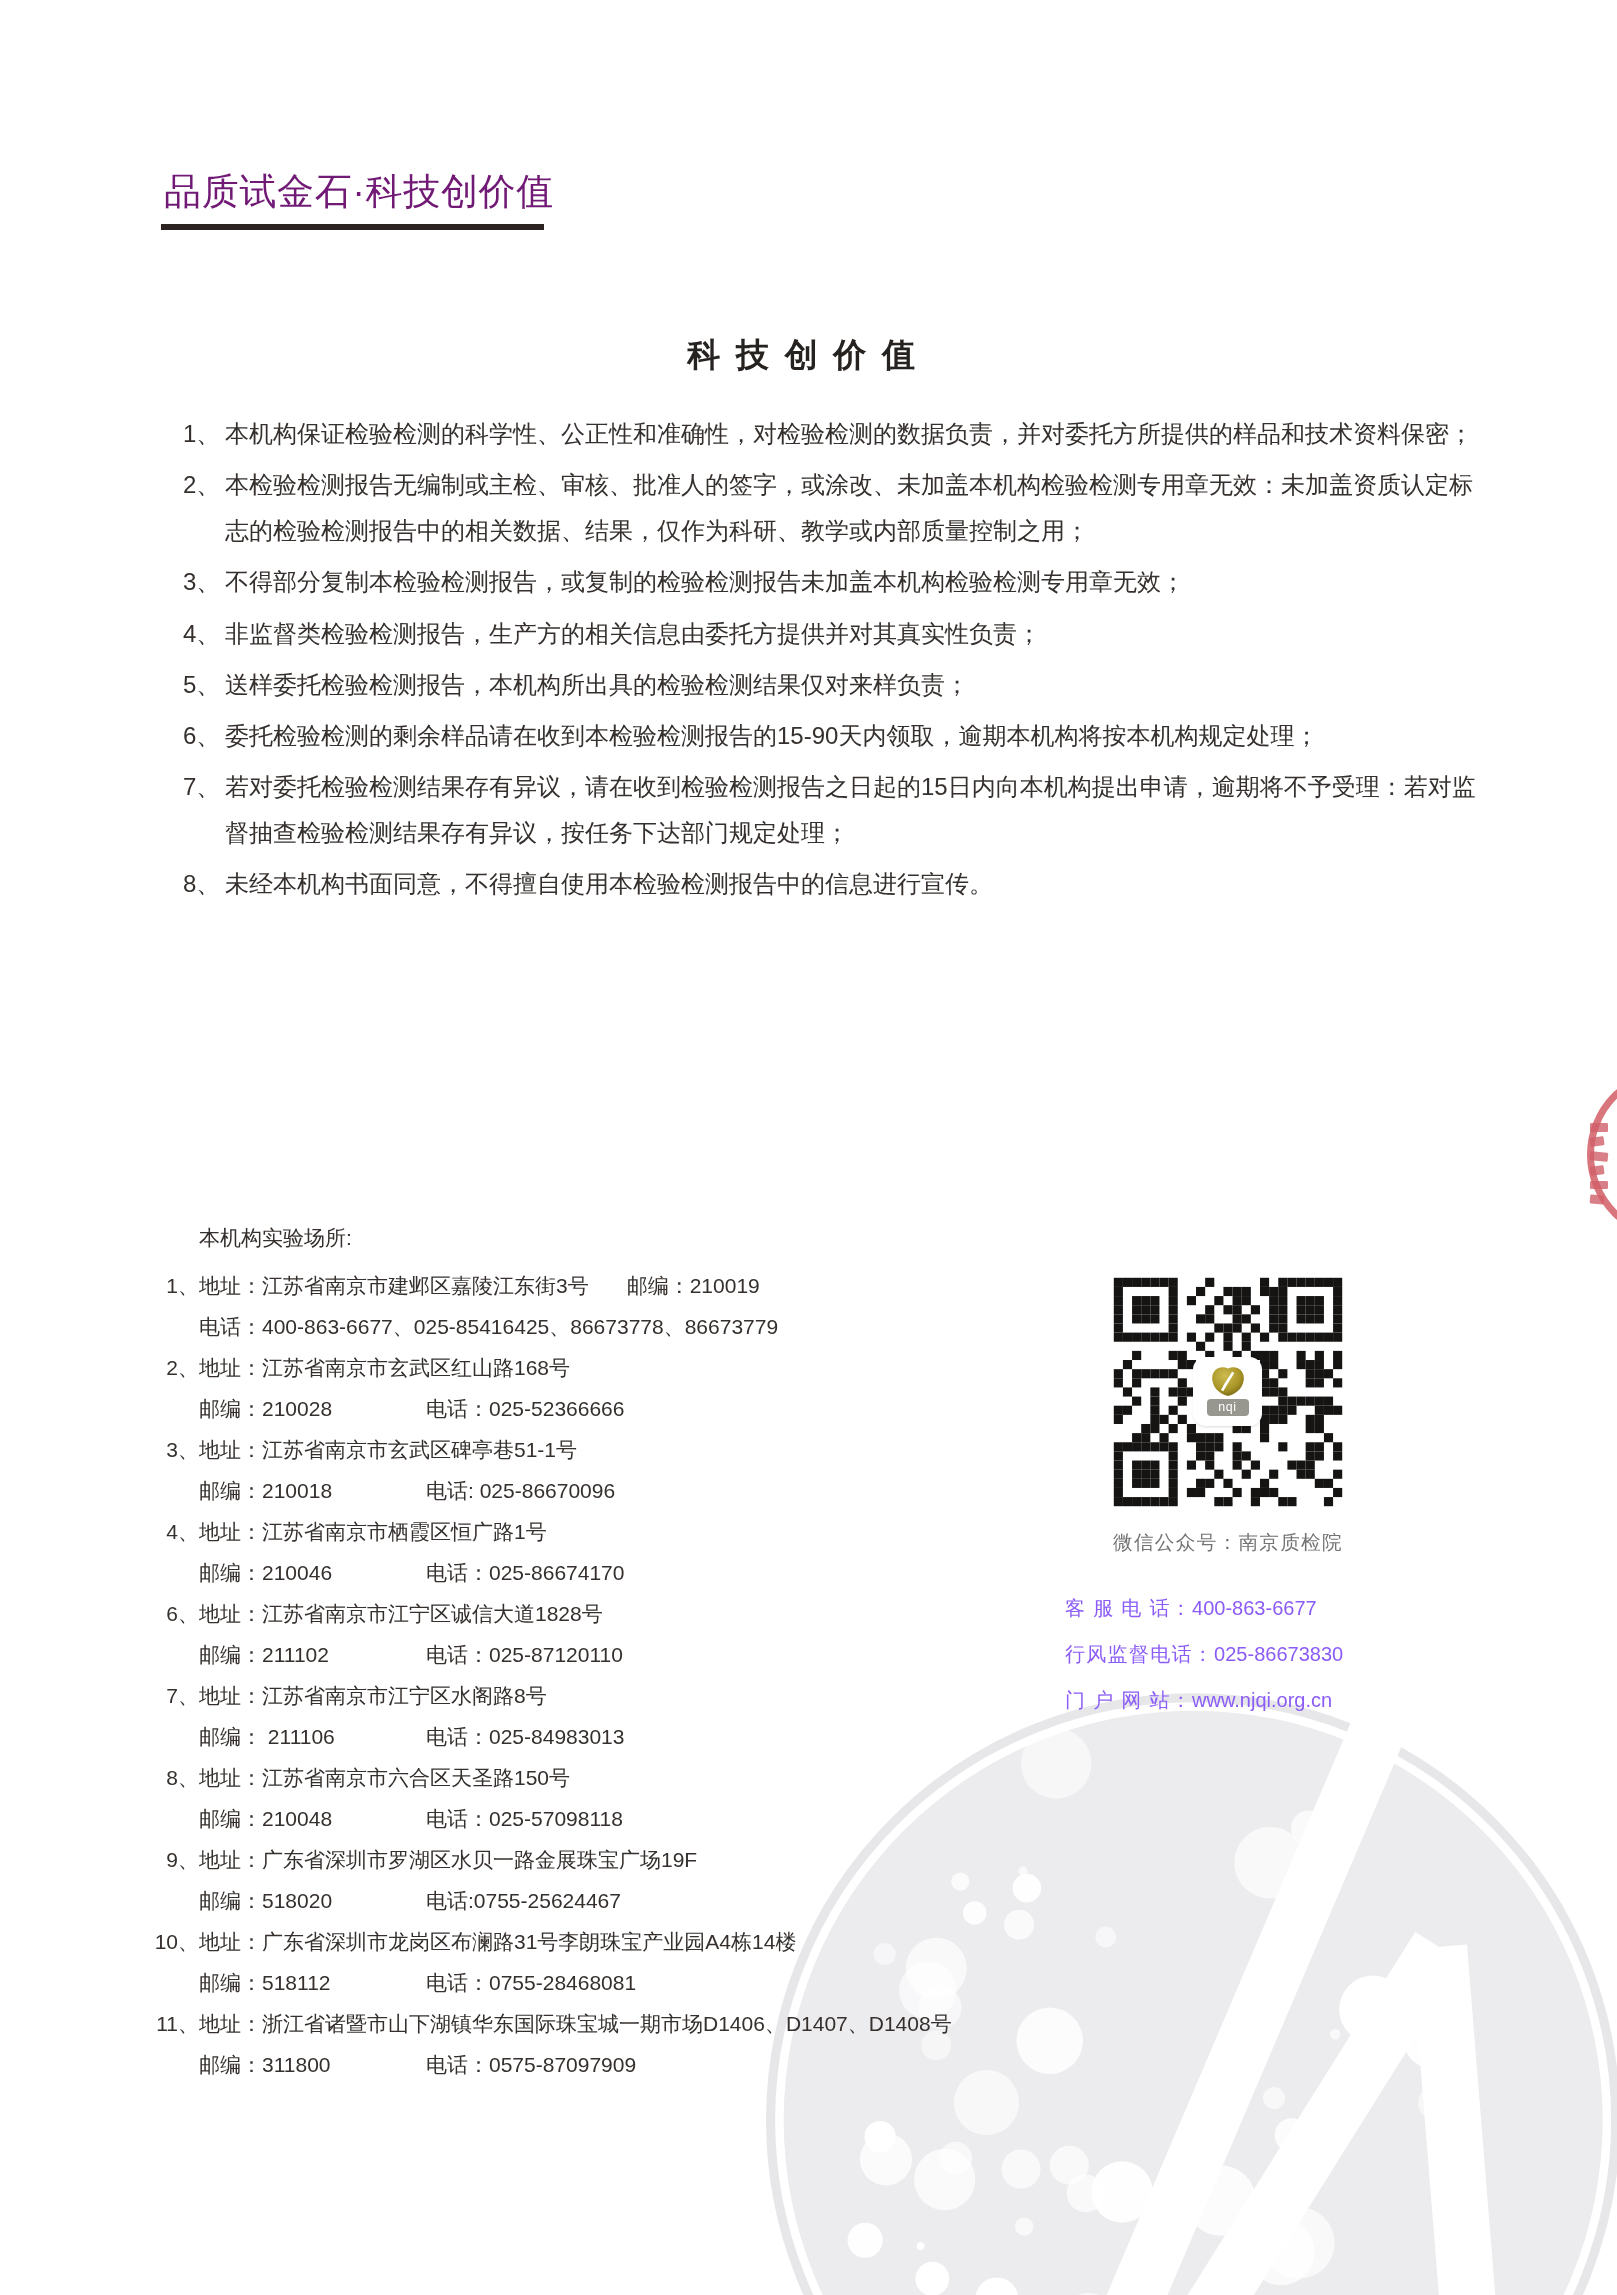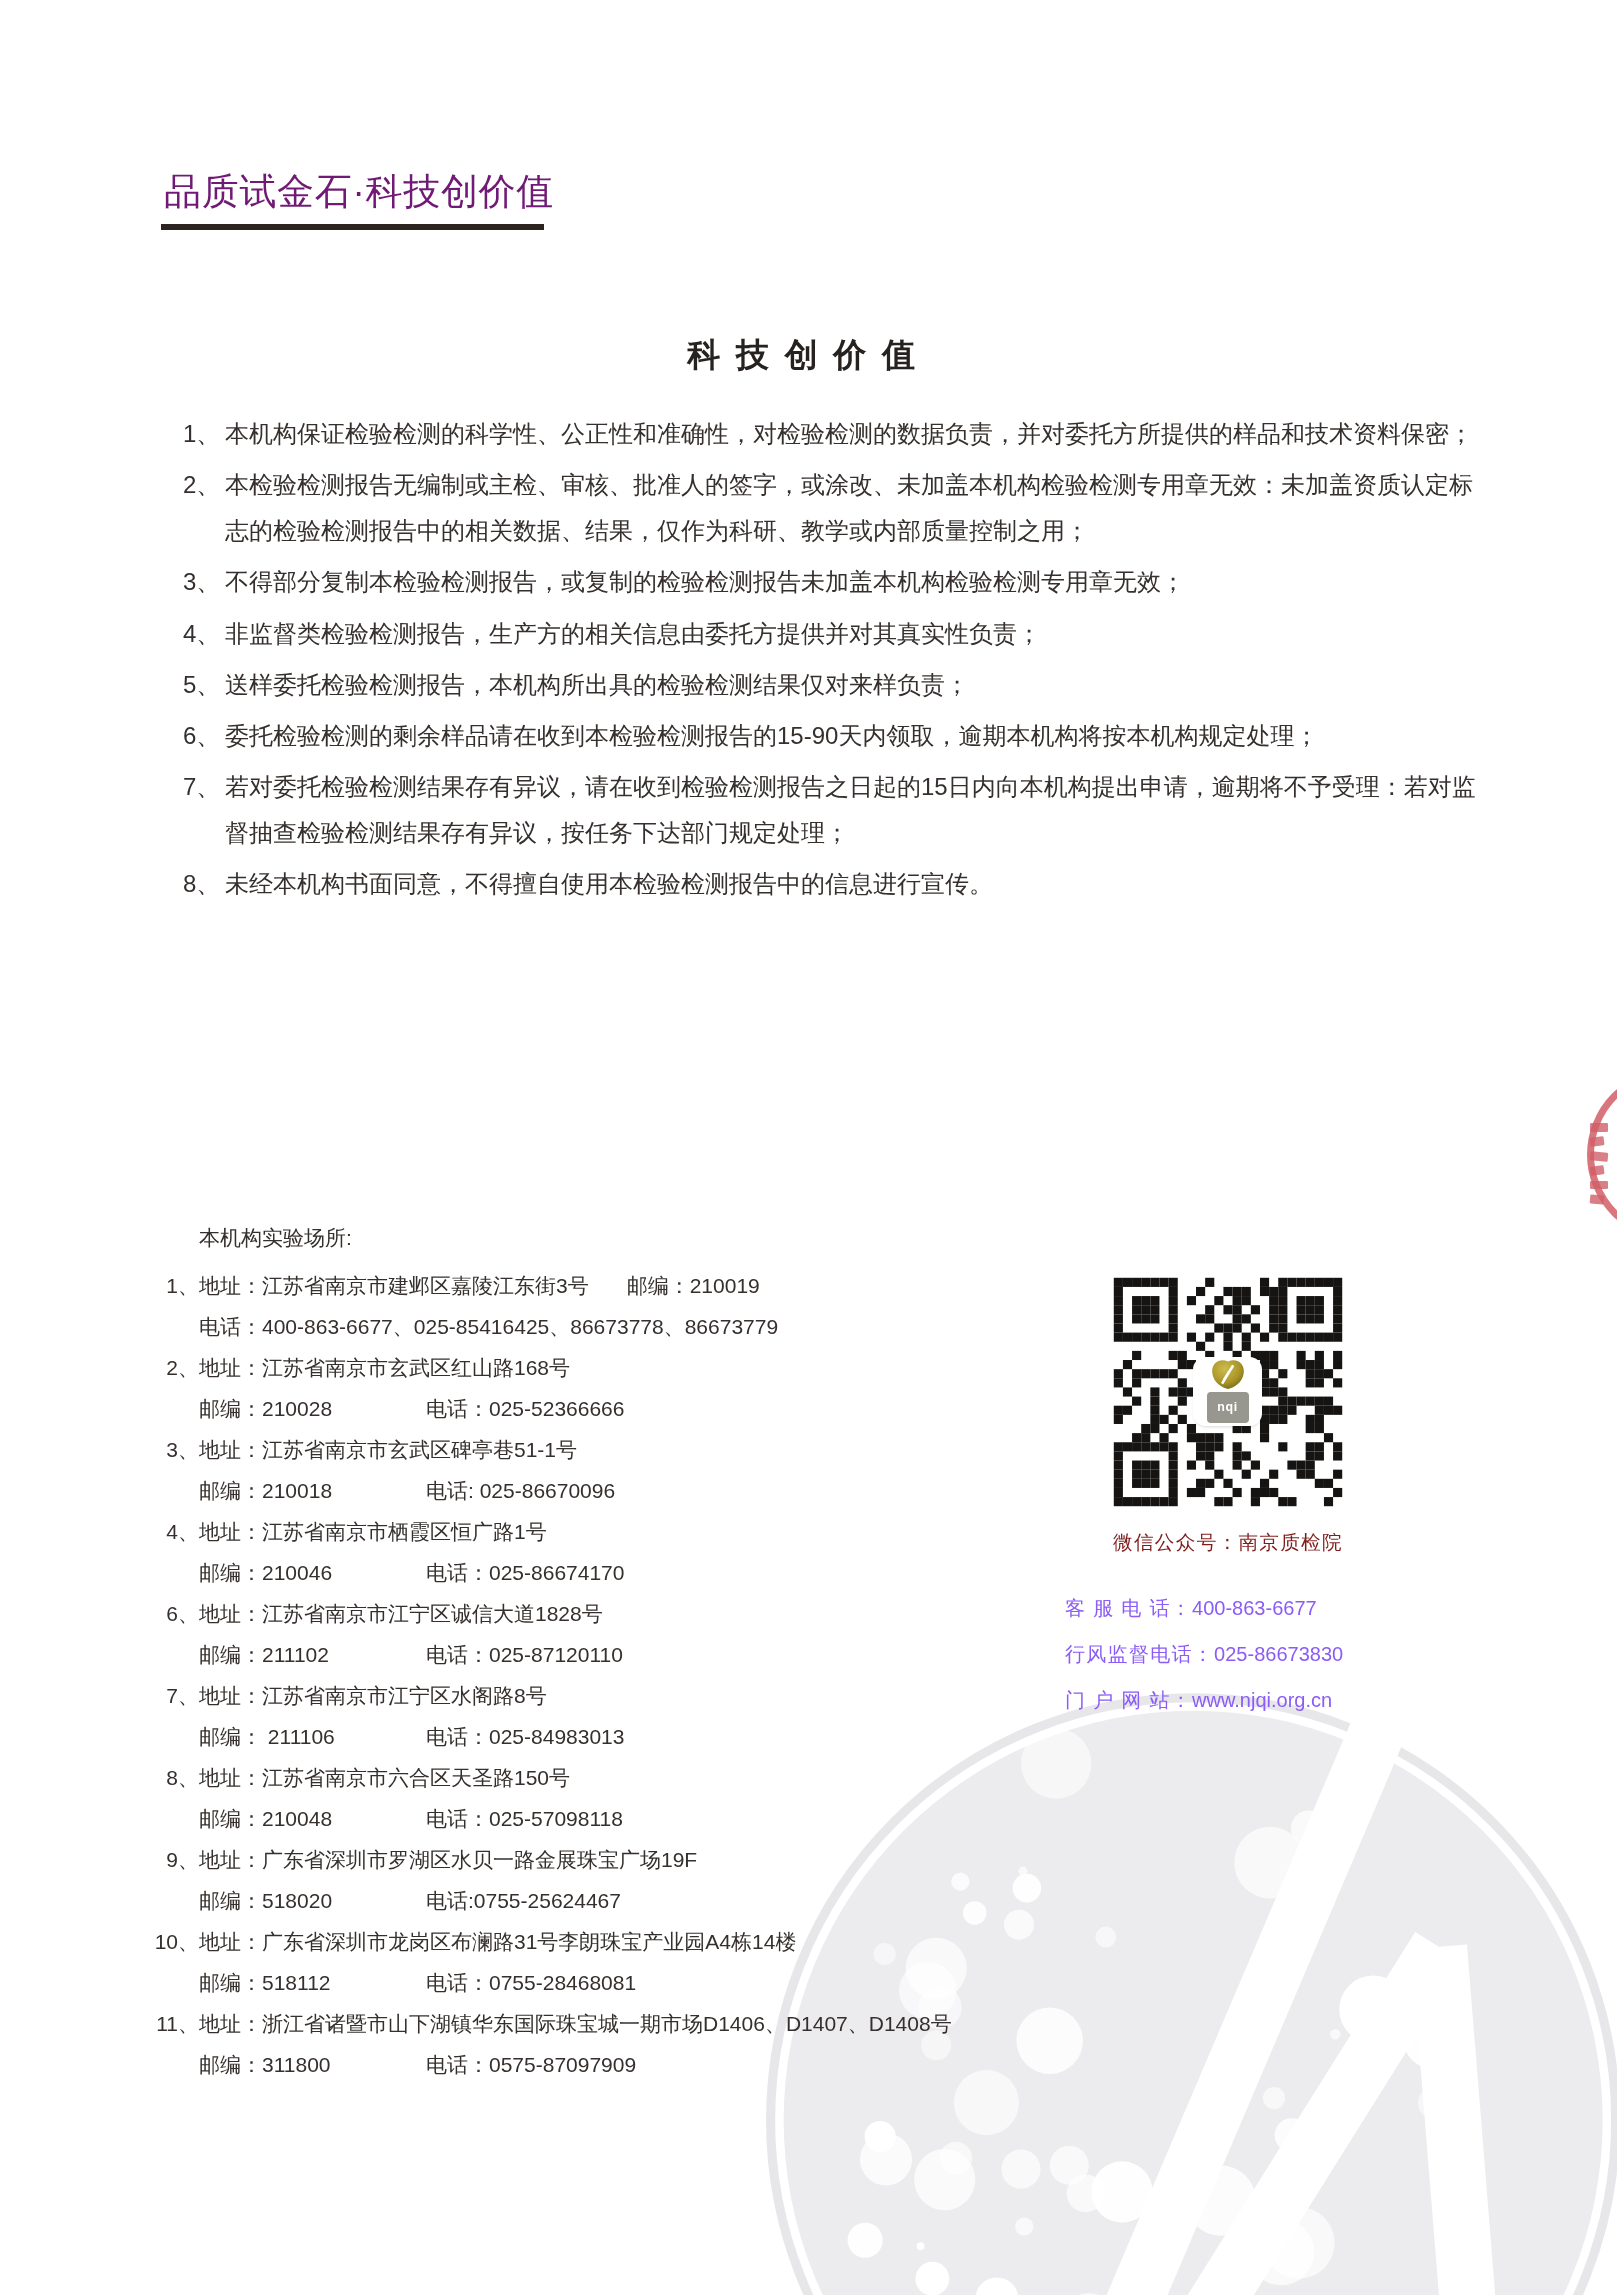--- a/index.html
+++ b/index.html
@@ -35,24 +35,24 @@
   .lab-post:empty{display:none;}
   .lab-extra{margin-left:38px;}
   .lab-extra:empty{display:none;}
 
   
   .qr-wrap{position:absolute;left:1104px;top:1268px;width:248px;z-index:2;}
   .qr-box{position:relative;width:248px;height:248px;}
   .qr-logo{position:absolute;left:91px;top:91px;width:65px;height:65px;background:#ffffff;
            border-radius:10.4px;box-shadow:0 0 0 2px #ffffff, 0 1.3px 3.9px rgba(0,0,0,.25);
            display:flex;flex-direction:column;align-items:center;justify-content:center;gap:2.6px;}
-  .qr-logo-pill{width:42px;height:31px;background:#98978f;border-radius:3.9px;color:#ffffff;
-                font-size:12.4px;font-weight:bold;display:flex;align-items:center;justify-content:center;
+  .qr-logo-pill{width:42px;height:17px;background:#98978f;border-radius:3.9px;color:#ffffff;
+                font-size:12.4px;font-weight:normal;display:flex;align-items:center;justify-content:center;
                 letter-spacing:0.7px;}
-  .qr-caption{margin-top:13px;text-align:center;font-size:19.6px;color:#7f1d1d;letter-spacing:1.3px;}
+  .qr-caption{margin-top:13px;text-align:center;font-size:19.6px;color:#737373;letter-spacing:1.3px;}
 
   
   .contacts{position:absolute;left:1065px;top:1585px;z-index:2;font-size:20px;color:#8b5cf6;}
   .contact-line{line-height:46px;white-space:nowrap;}
   .contact-label{letter-spacing:1.3px;}
 
   
   .seal{position:absolute;left:1587px;top:1068px;width:159px;height:159px;border:7.2px solid #d4636b;
         border-radius:50%;opacity:.88;z-index:1;}
   .seal-marks{position:absolute;left:1590px;top:1123px;display:flex;flex-direction:column;gap:5.9px;z-index:1;}

